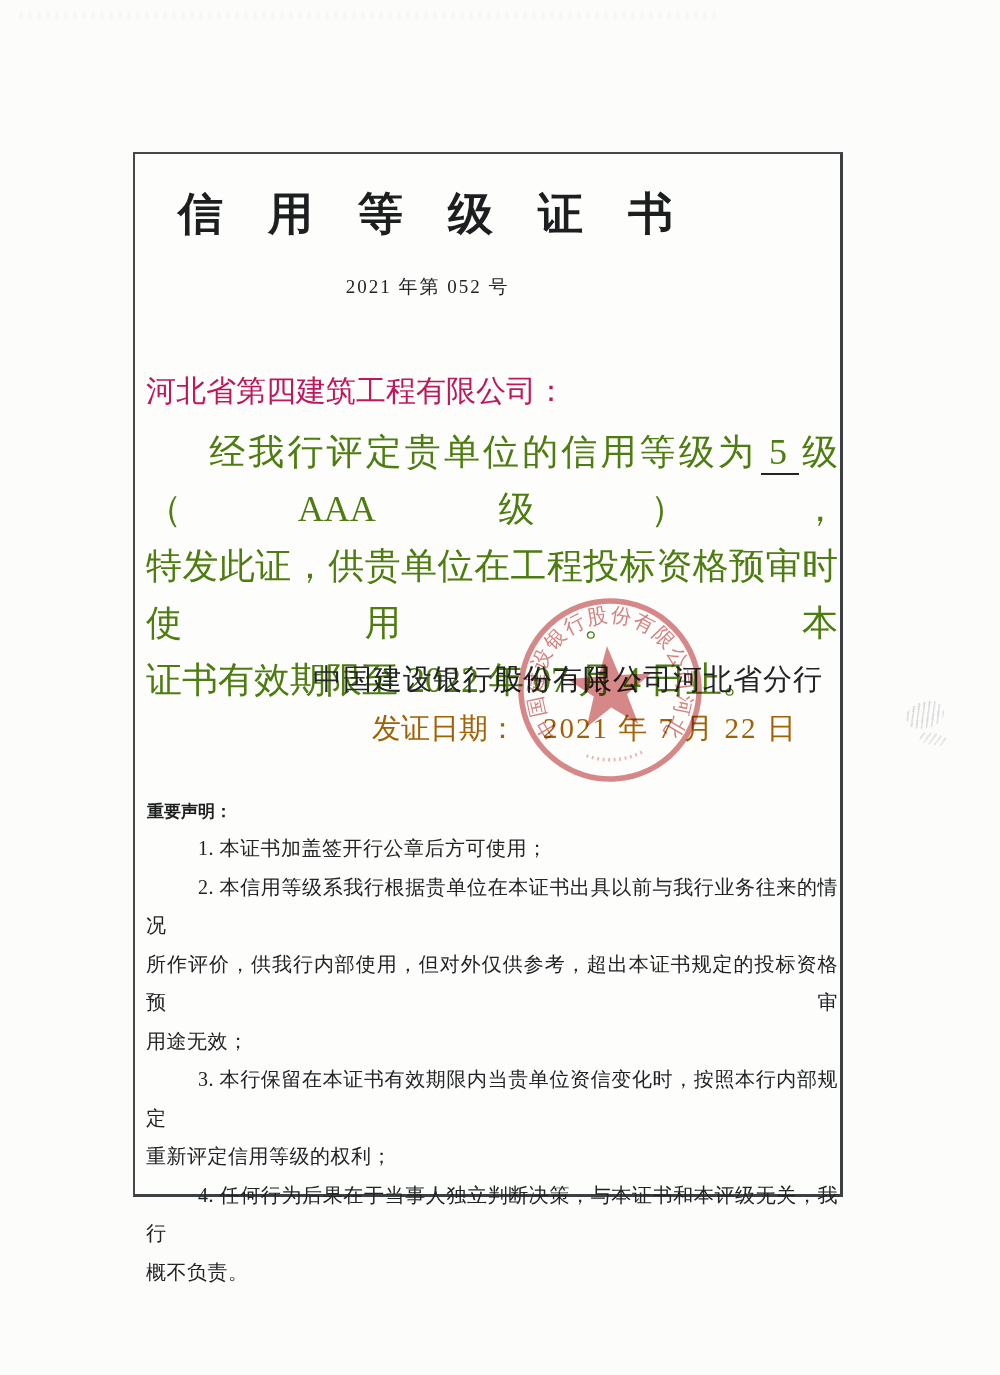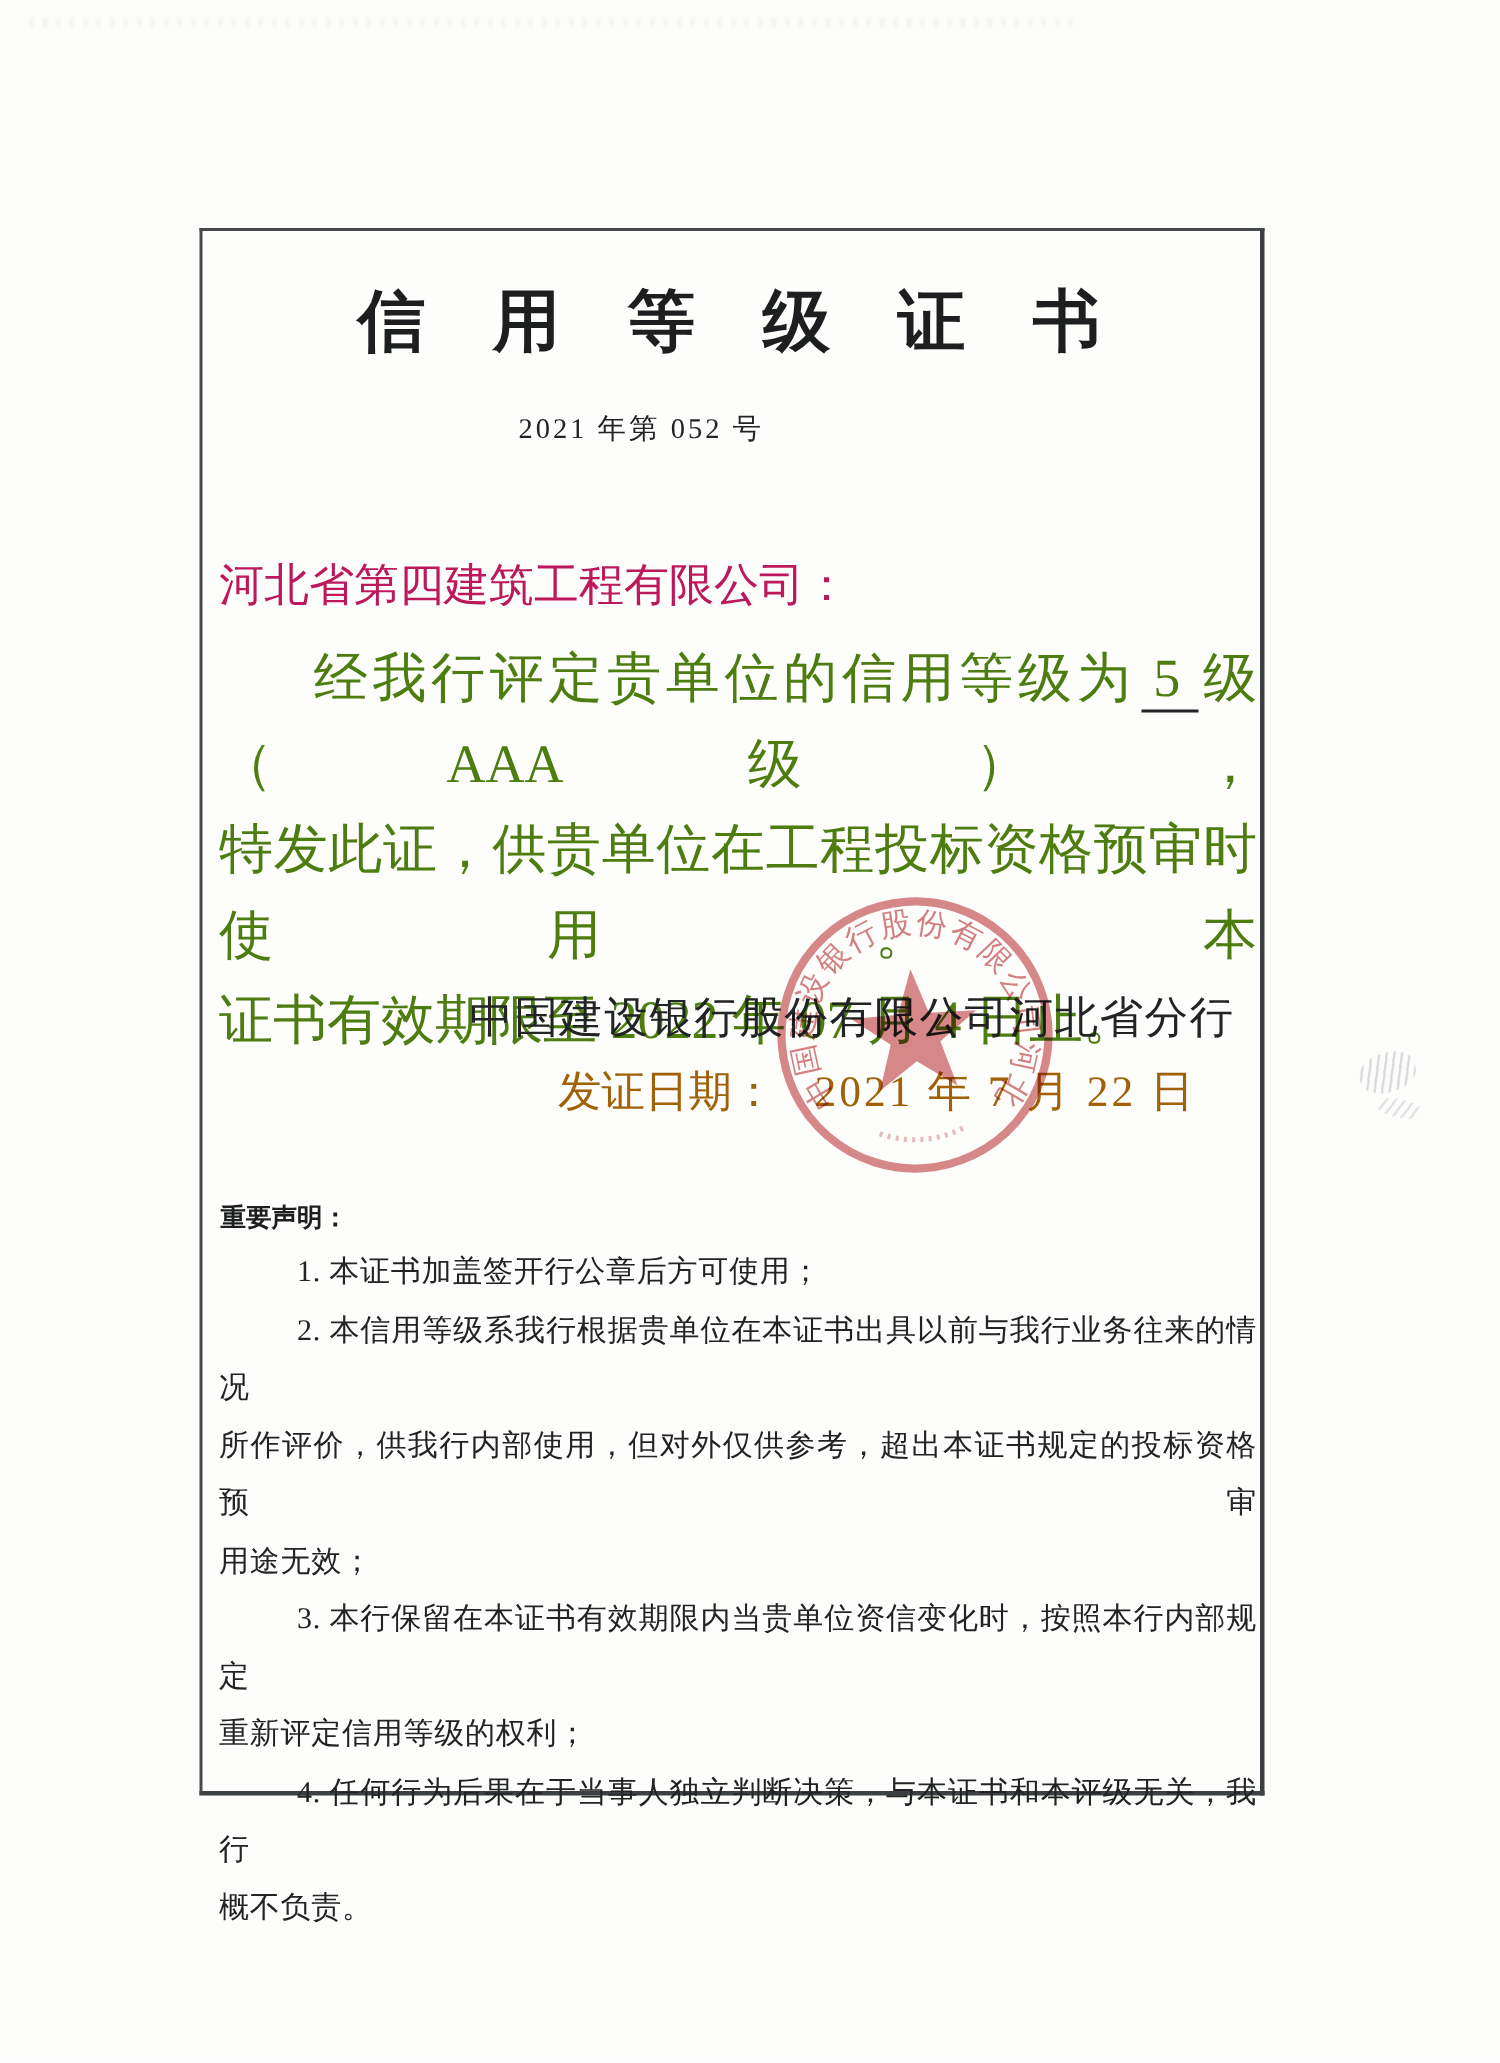--- a/index.html
+++ b/index.html
@@ -21,21 +21,20 @@
     position: absolute;
     left: 133px; top: 152px;
     width: 705px; height: 1040px;
     border-style: solid;
     border-color: #45494e #3c4043 #3c4043 #45494e;
     border-width: 2px 3px 3px 2px;
     background: #fdfdfc;
   }
   .cert-title {
     position: absolute; left: 133px; top: 186px; width: 706px;
-    text-align: center;
     font-family: "Liberation Sans", sans-serif;
     font-weight: bold;
     font-size: 45px;
     line-height: 56px;
     letter-spacing: 45px;
     text-indent: 45px;
     color: #1c1e20;
     white-space: nowrap;
   }
   .cert-serial {

